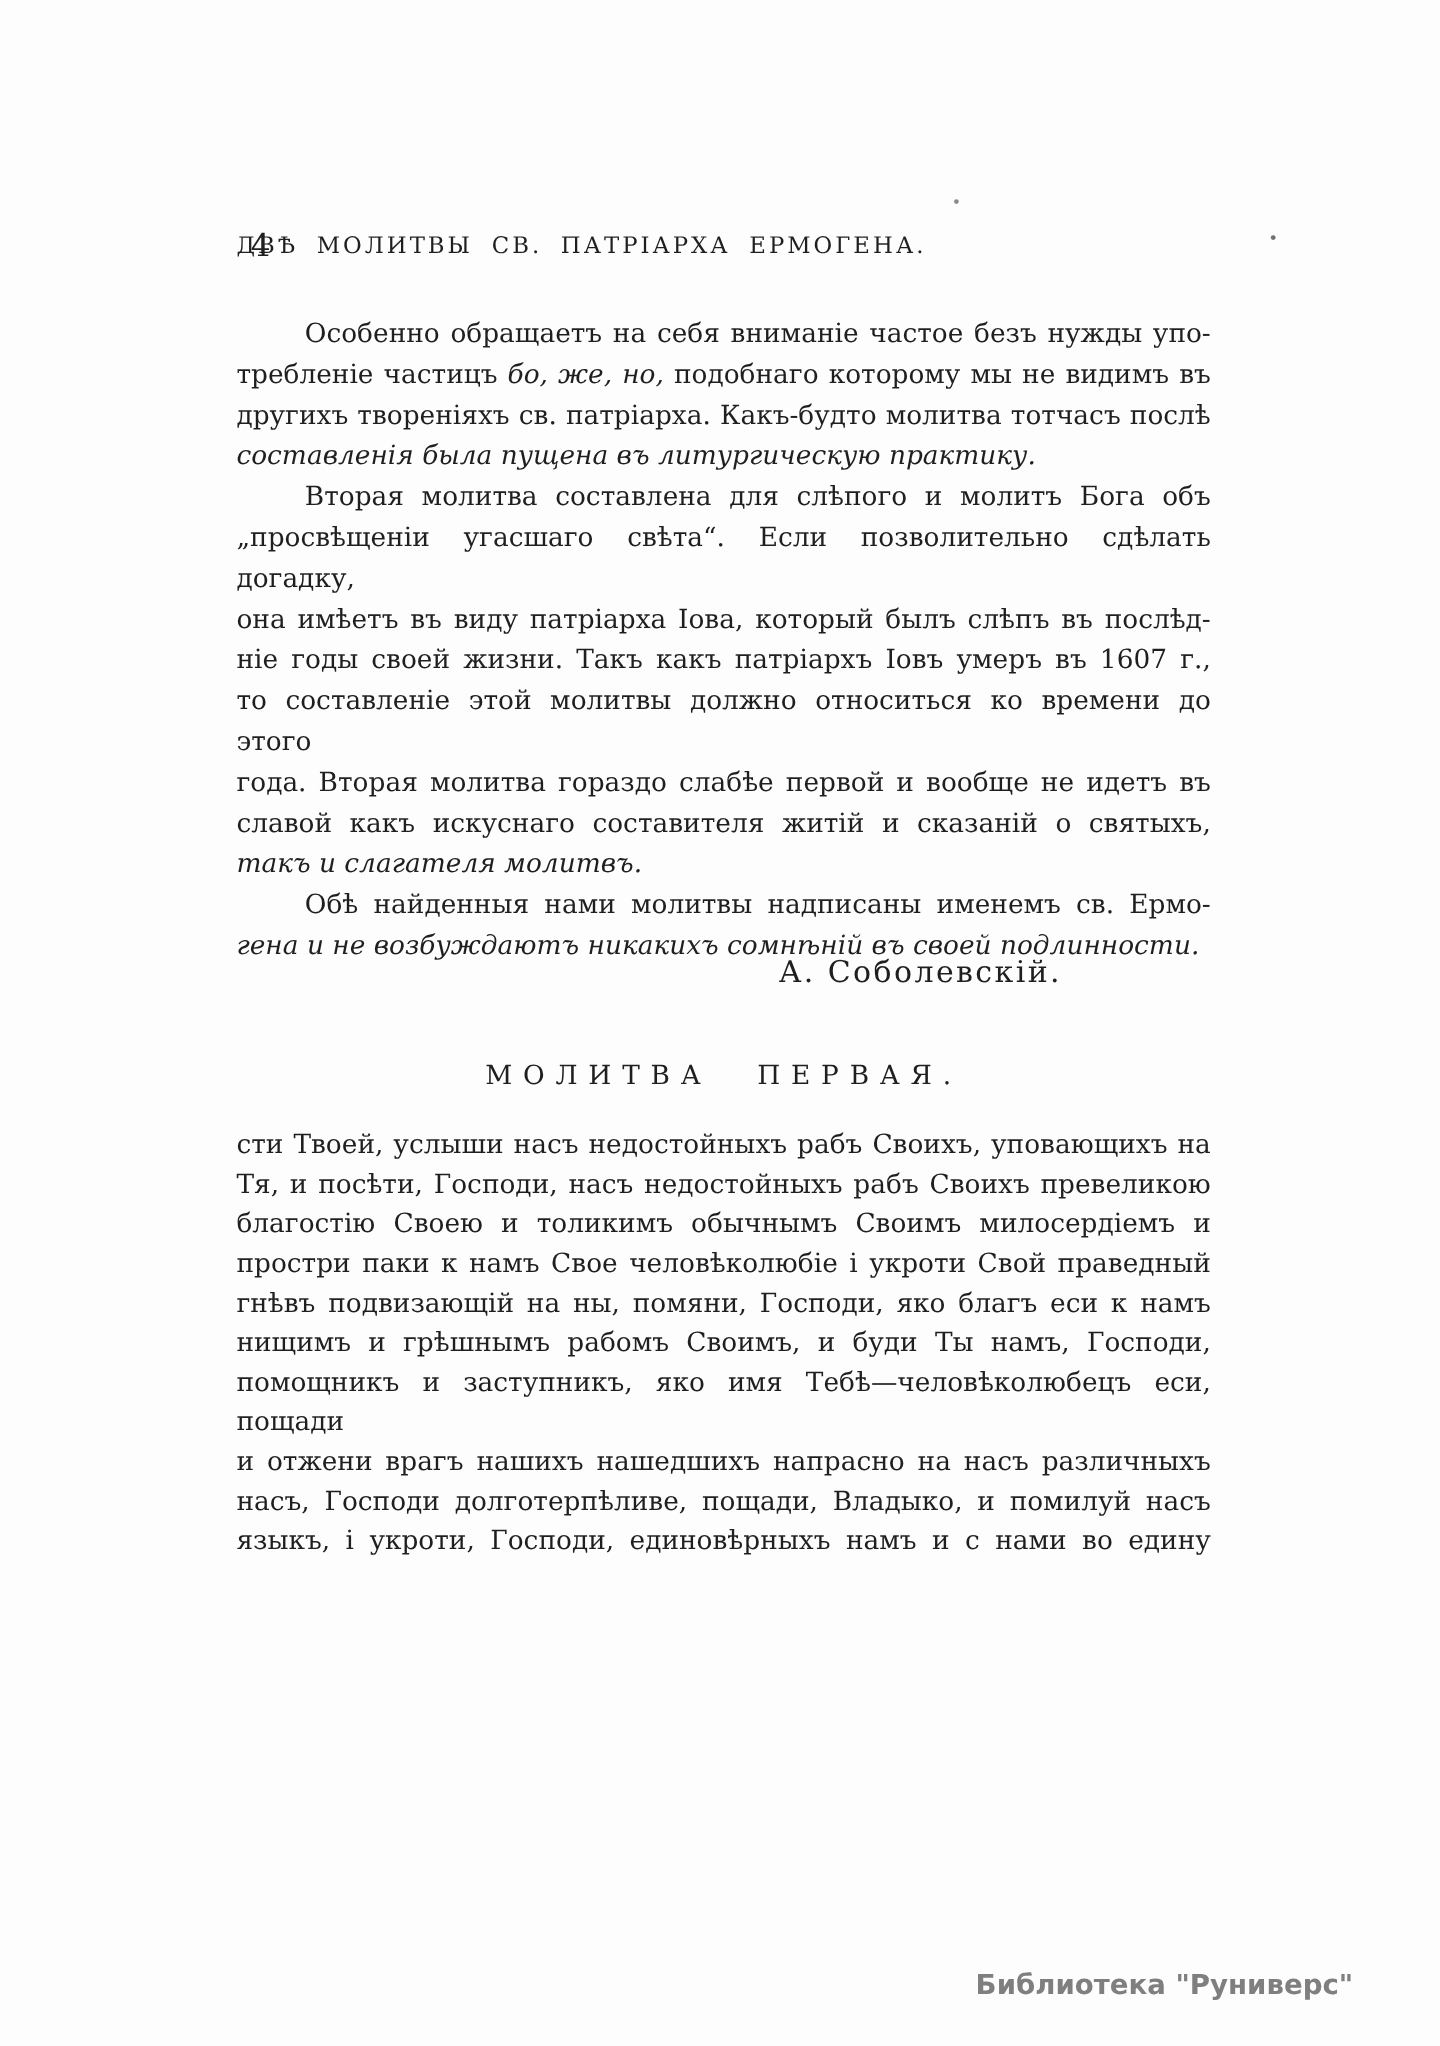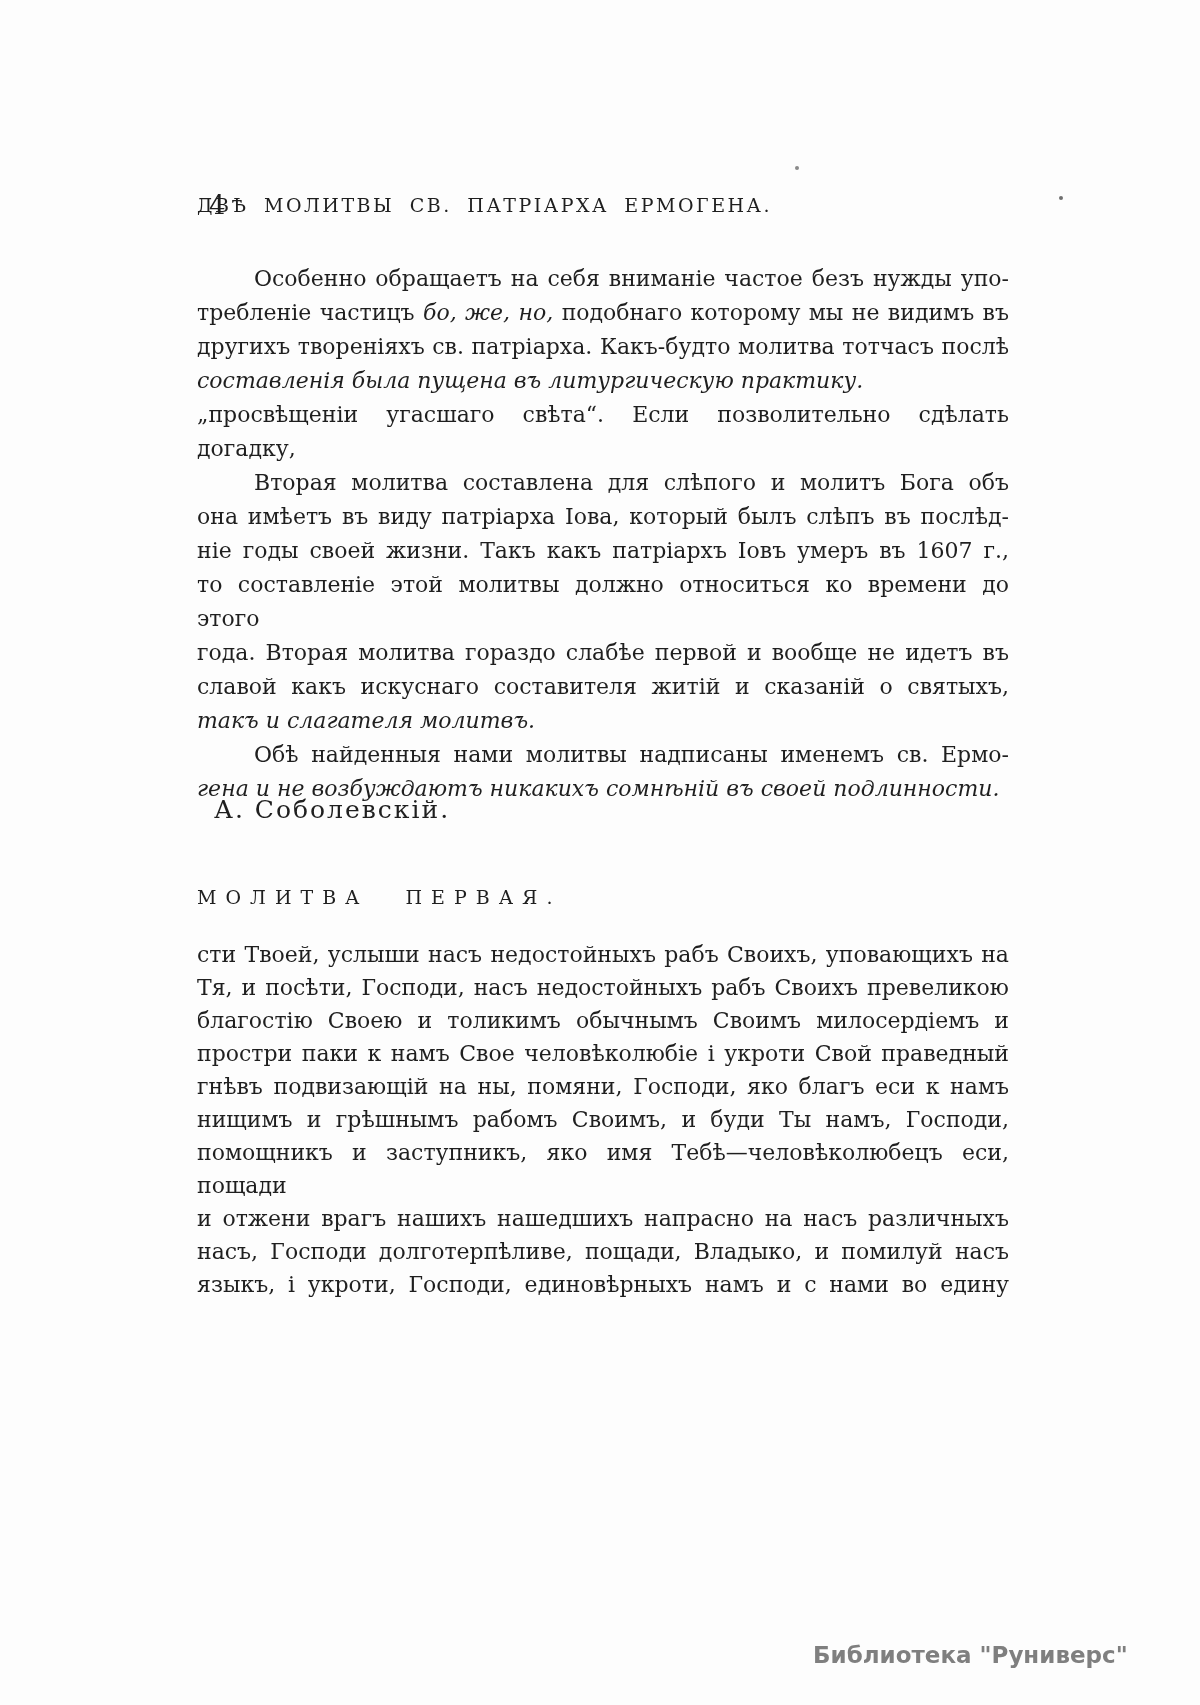--- a/index.html
+++ b/index.html
@@ -28,26 +28,28 @@
   .intro{top:262px;line-height:34px;}
   .prayer{top:938px;line-height:33px;}
   .line{
     text-align:justify;
     text-align-last:justify;
   }
   .line.endp{text-align-last:left;font-style:italic;}
   .line.indent{text-indent:57px;}
   .it{font-style:italic;}
   .signature{
-    position:absolute;left:214px;top:793px;width:696px;
+    position:absolute;left:189px;top:793px;width:696px;
+    text-align:right;
     font-size:25px;line-height:34px;letter-spacing:2px;
   }
   .section-heading{
     position:absolute;left:197px;top:880px;width:812px;
-    font-size:19px;line-height:34px;
+    text-align:center;
+    font-size:22px;line-height:34px;
     letter-spacing:9px;word-spacing:22px;
   }
   .watermark{
     position:absolute;left:813px;top:1641px;
     font-family:"DejaVu Sans", sans-serif;
     font-weight:bold;
     font-size:23px;line-height:28px;
     color:#7f7f7f;
   }
   .speck{
@@ -67,22 +69,22 @@
 
   <div class="pagenum">4</div>
 
   <div class="running-head">ДВѢ МОЛИТВЫ СВ. ПАТРІАРХА ЕРМОГЕНА.</div>
 
   <div class="textblock intro">
       <div class="line indent"><span>Особенно обращаетъ на себя вниманіе частое безъ нужды упо-</span></div>
       <div class="line"><span>требленіе частицъ </span><span class="it">бо, же, но,</span><span> подобнаго которому мы не видимъ въ</span></div>
       <div class="line"><span>другихъ твореніяхъ св. патріарха. Какъ-будто молитва тотчасъ послѣ</span></div>
       <div class="line endp"><span>составленія была пущена въ литургическую практику.</span></div>
+      <div class="line indent"><span>Вторая молитва составлена для слѣпого и молитъ Бога объ</span></div>
       <div class="line"><span>„просвѣщеніи угасшаго свѣта“. Если позволительно сдѣлать догадку,</span></div>
-      <div class="line indent"><span>Вторая молитва составлена для слѣпого и молитъ Бога объ</span></div>
       <div class="line"><span>она имѣетъ въ виду патріарха Іова, который былъ слѣпъ въ послѣд-</span></div>
       <div class="line"><span>ніе годы своей жизни. Такъ какъ патріархъ Іовъ умеръ въ 1607 г.,</span></div>
       <div class="line"><span>то составленіе этой молитвы должно относиться ко времени до этого</span></div>
       <div class="line"><span>года. Вторая молитва гораздо слабѣе первой и вообще не идетъ въ</span></div>
       <div class="line"><span>славой какъ искуснаго составителя житій и сказаній о святыхъ,</span></div>
       <div class="line endp"><span>такъ и слагателя молитвъ.</span></div>
       <div class="line indent"><span>Обѣ найденныя нами молитвы надписаны именемъ св. Ермо-</span></div>
       <div class="line endp"><span>гена и не возбуждаютъ никакихъ сомнѣній въ своей подлинности.</span></div>
     </div>
 

